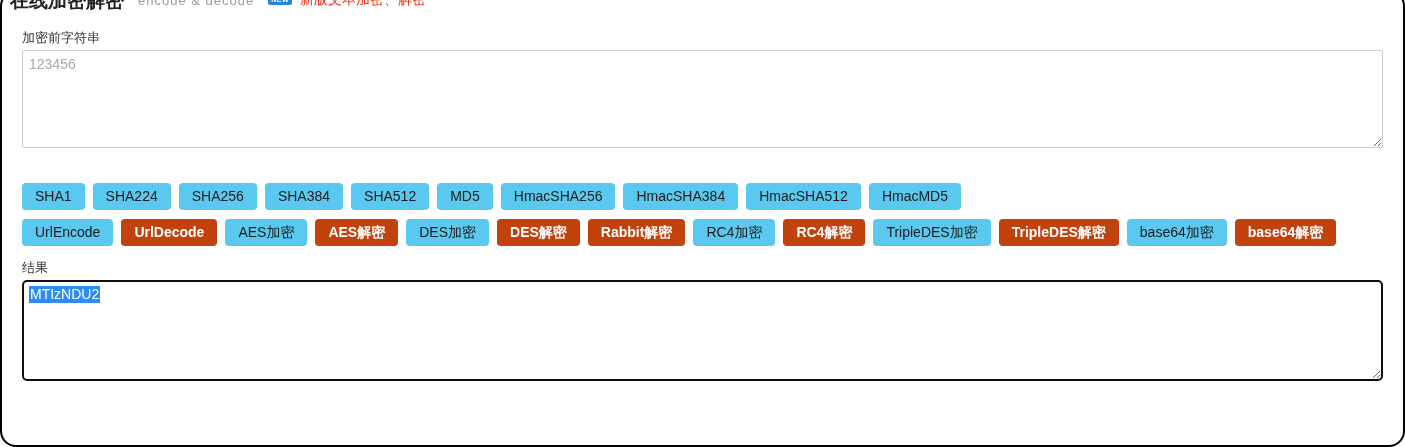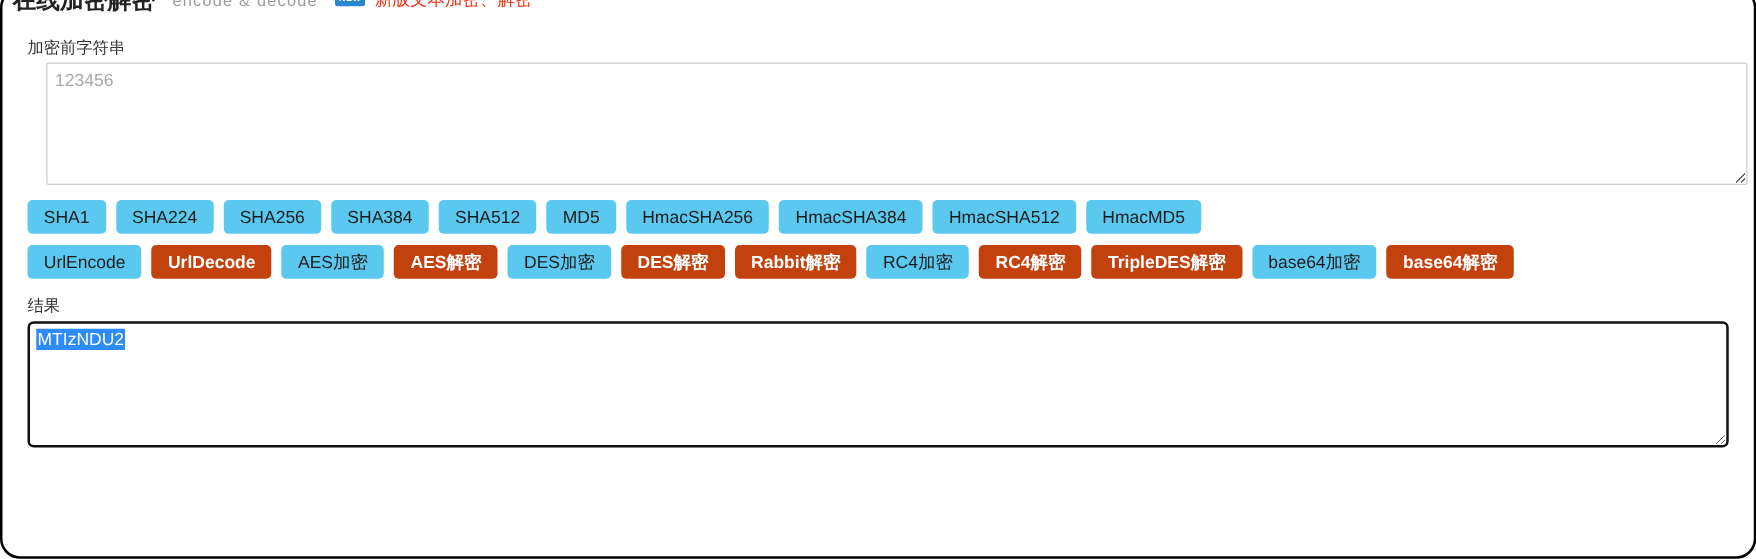--- a/index.html
+++ b/index.html
@@ -100,21 +100,20 @@
     color: #333333;
     padding: 5px 6px;
     resize: vertical;
     outline: none;
     background: #ffffff;
   }
   textarea.input-area {
     height: 98px;
     border: 1px solid #cccccc;
     border-radius: 2px;
-    margin-left: 15px;
   }
   textarea.result-area {
     height: 101px;
     border: 2px solid #101010;
     border-radius: 5px;
     padding: 2px 4px;
   }
   textarea::placeholder {
     color: #a8a8a8;
   }
@@ -132,21 +131,21 @@
     font-size: 14px;
     line-height: 17px;
     padding: 0 1px;
     pointer-events: none;
     white-space: pre;
     text-align: right;
   }
 
   
   .btn-rows {
-    margin-top: 9px;
+    margin-top: 32px;
   }
   .btn-row {
     display: flex;
     flex-wrap: wrap;
     gap: 8px;
     margin-bottom: 9px;
   }
   .btn {
     display: inline-flex;
     align-items: center;
@@ -206,20 +205,21 @@
       <div class="btn-row" id="btn-row-2">
           <button class="btn blue">UrlEncode</button>
           <button class="btn red">UrlDecode</button>
           <button class="btn blue">AES加密</button>
           <button class="btn red">AES解密</button>
           <button class="btn blue">DES加密</button>
           <button class="btn red">DES解密</button>
           <button class="btn red">Rabbit解密</button>
           <button class="btn blue">RC4加密</button>
           <button class="btn red">RC4解密</button>
+          <button class="btn blue">TripleDES加密</button>
           <button class="btn red">TripleDES解密</button>
           <button class="btn blue">base64加密</button>
           <button class="btn red">base64解密</button>
         </div>
     </div>
 
     
     <div class="field-label">结果</div>
     <div class="result-wrap">
       <textarea class="result-area" style=""></textarea>

